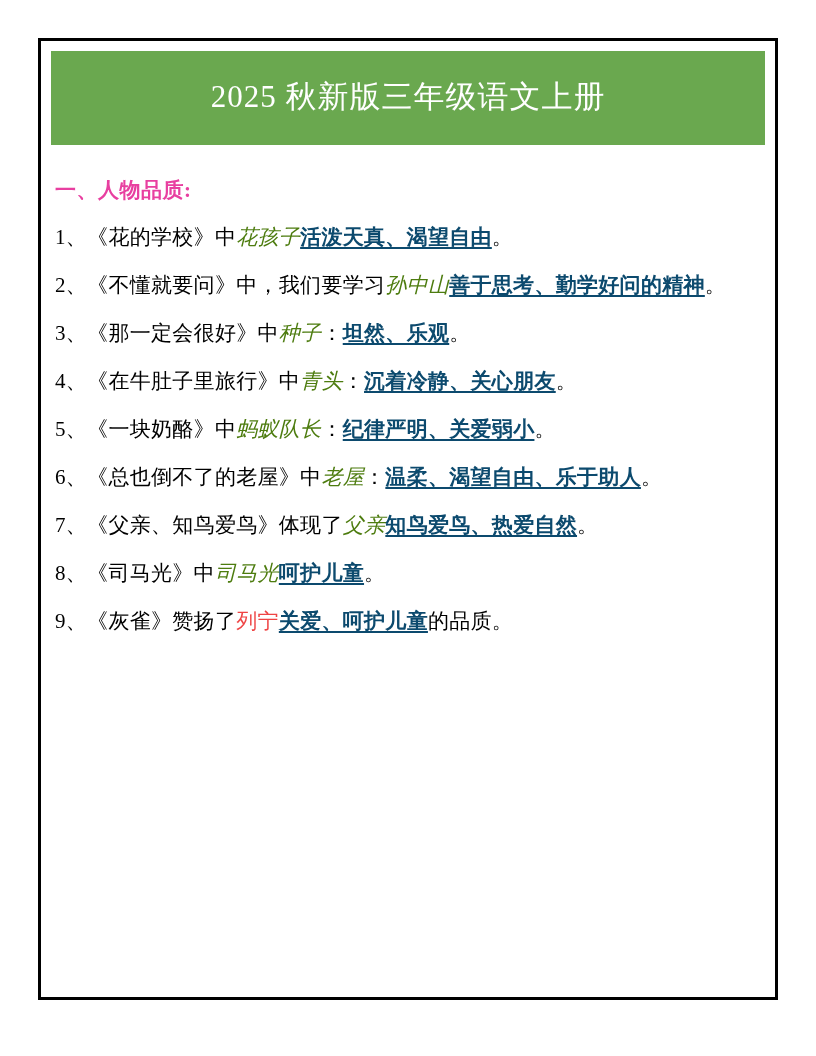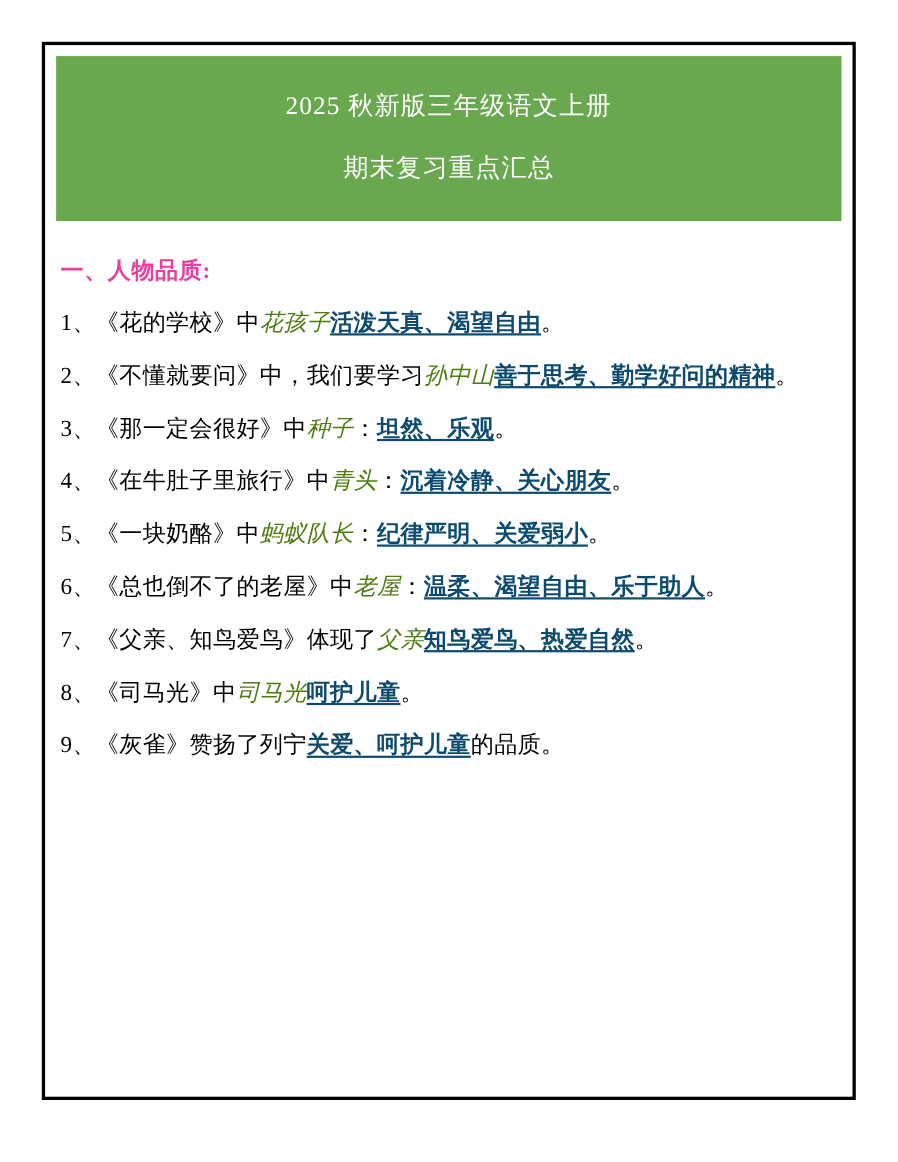--- a/index.html
+++ b/index.html
@@ -30,21 +30,21 @@
     background: #ffffff;
   }
   .title-banner {
     margin: 10px 10px 0 10px;
     background: #6aa84f;
     padding: 18px 10px 20px 10px;
     text-align: center;
   }
   .title-line {
     color: #ffffff;
-    font-size: 23px;
+    font-size: 31px;
     line-height: 56px;
     letter-spacing: 1px;
     font-family: "Liberation Serif", "DejaVu Serif", serif;
     white-space: nowrap;
   }
   .body-area {
     padding: 22px 30px 0 14px;
   }
   .section-head {
     color: #e83fa0;
@@ -59,38 +59,37 @@
     color: #000000;
     letter-spacing: 0.3px;
     word-break: break-all;
   }
   .name {
     color: #4d7c0f;
     font-family: "Liberation Serif", "DejaVu Serif", serif;
     font-style: italic;
   }
   .name-plain {
-    color: #000000;
+    color: #ef4444;
   }
   .hl {
     color: #0c4a6e;
     font-weight: bold;
     text-decoration: underline;
     text-underline-offset: 3px;
   }
 </style>
 </head>
 <body>
 
 <div class="page">
   <div class="sheet">
 
     <div class="title-banner">
       <div class="title-line">2025 秋新版三年级语文上册</div>
-      <div class="title-line">期末复习重点汇总</div>
     </div>
 
     <div class="body-area">
       <div class="section-head">一、人物品质:</div>
 
       <div class="para">
         <span>1、</span><span>《花的学校》中</span><span class="name">花孩子</span><span></span><span class="hl">活泼天真、渴望自由</span><span>。</span>
       </div>
 
       <div class="para">

